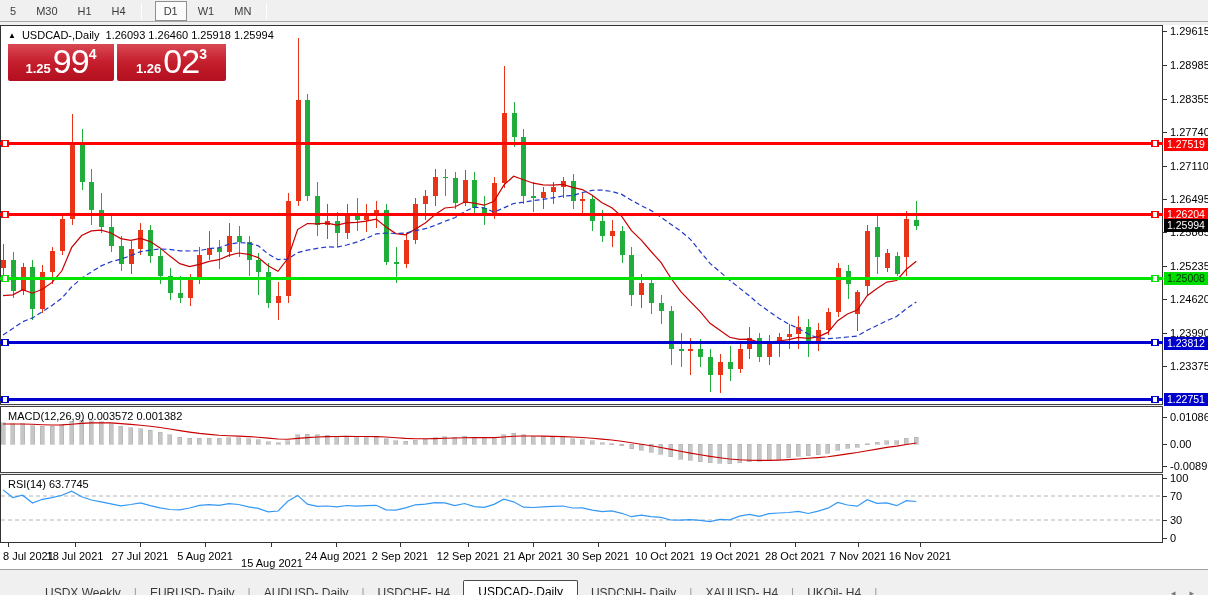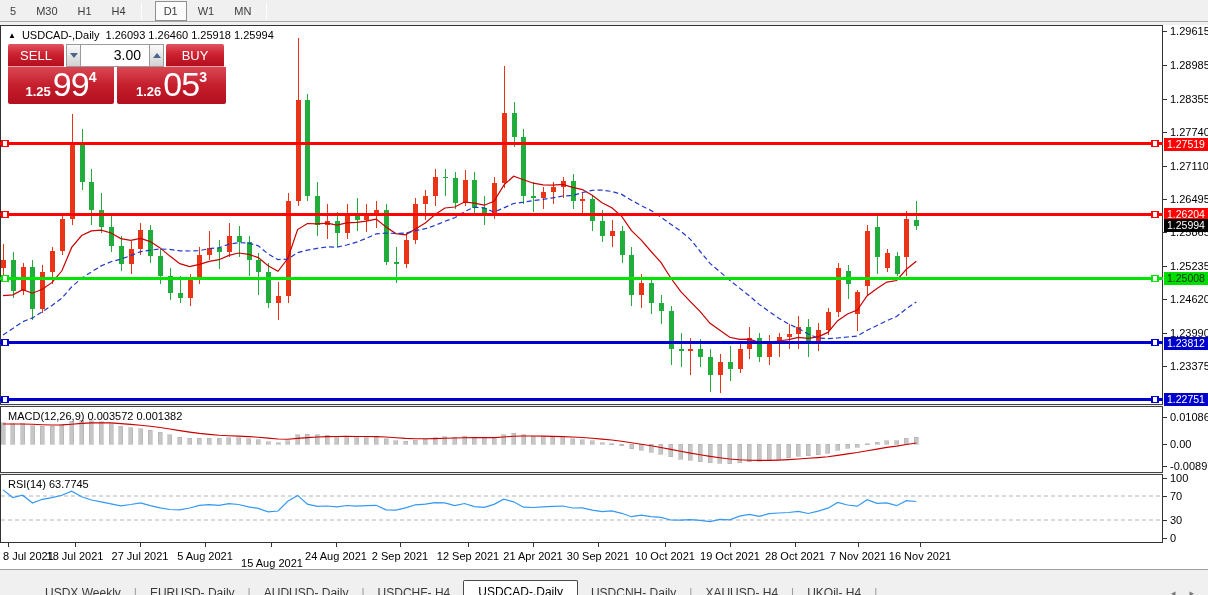--- a/index.html
+++ b/index.html
@@ -418,42 +418,29 @@
         </g>
       </svg>
 
     <div class="chart-title">
       <span class="tri">▲</span>
       <span>USDCAD-,Daily</span>
       <span>1.26093 1.26460 1.25918 1.25994</span>
     </div>
 
     <div class="trade-panel">
-      <div class="tp-row1">
-        <div class="btn-red sellbtn">SELL</div>
-        <div class="volwrap">
-          <div class="spin">
-              <div class="tri-dn"></div>
-            </div>
-          <div class="volbox">3.00</div>
-          <div class="spin">
-              <div class="tri-up"></div>
-            </div>
-        </div>
-        <div class="btn-red buybtn">BUY</div>
-      </div>
       <div class="tp-row2">
         <div class="pricebox pb-left">
           <span class="pb-small">1.25</span>
           <span class="pb-big">99</span>
           <span class="pb-sup">4</span>
         </div>
         <div class="pricebox pb-right">
           <span class="pb-small">1.26</span>
-          <span class="pb-big">05</span>
+          <span class="pb-big">02</span>
           <span class="pb-sup">3</span>
         </div>
       </div>
     </div>
 
     <div class="ind-label" style="left:8px; top:385px;">
       <span>MACD(12,26,9)</span>
       <span>0.003572</span>
       <span>0.001382</span>
     </div>

